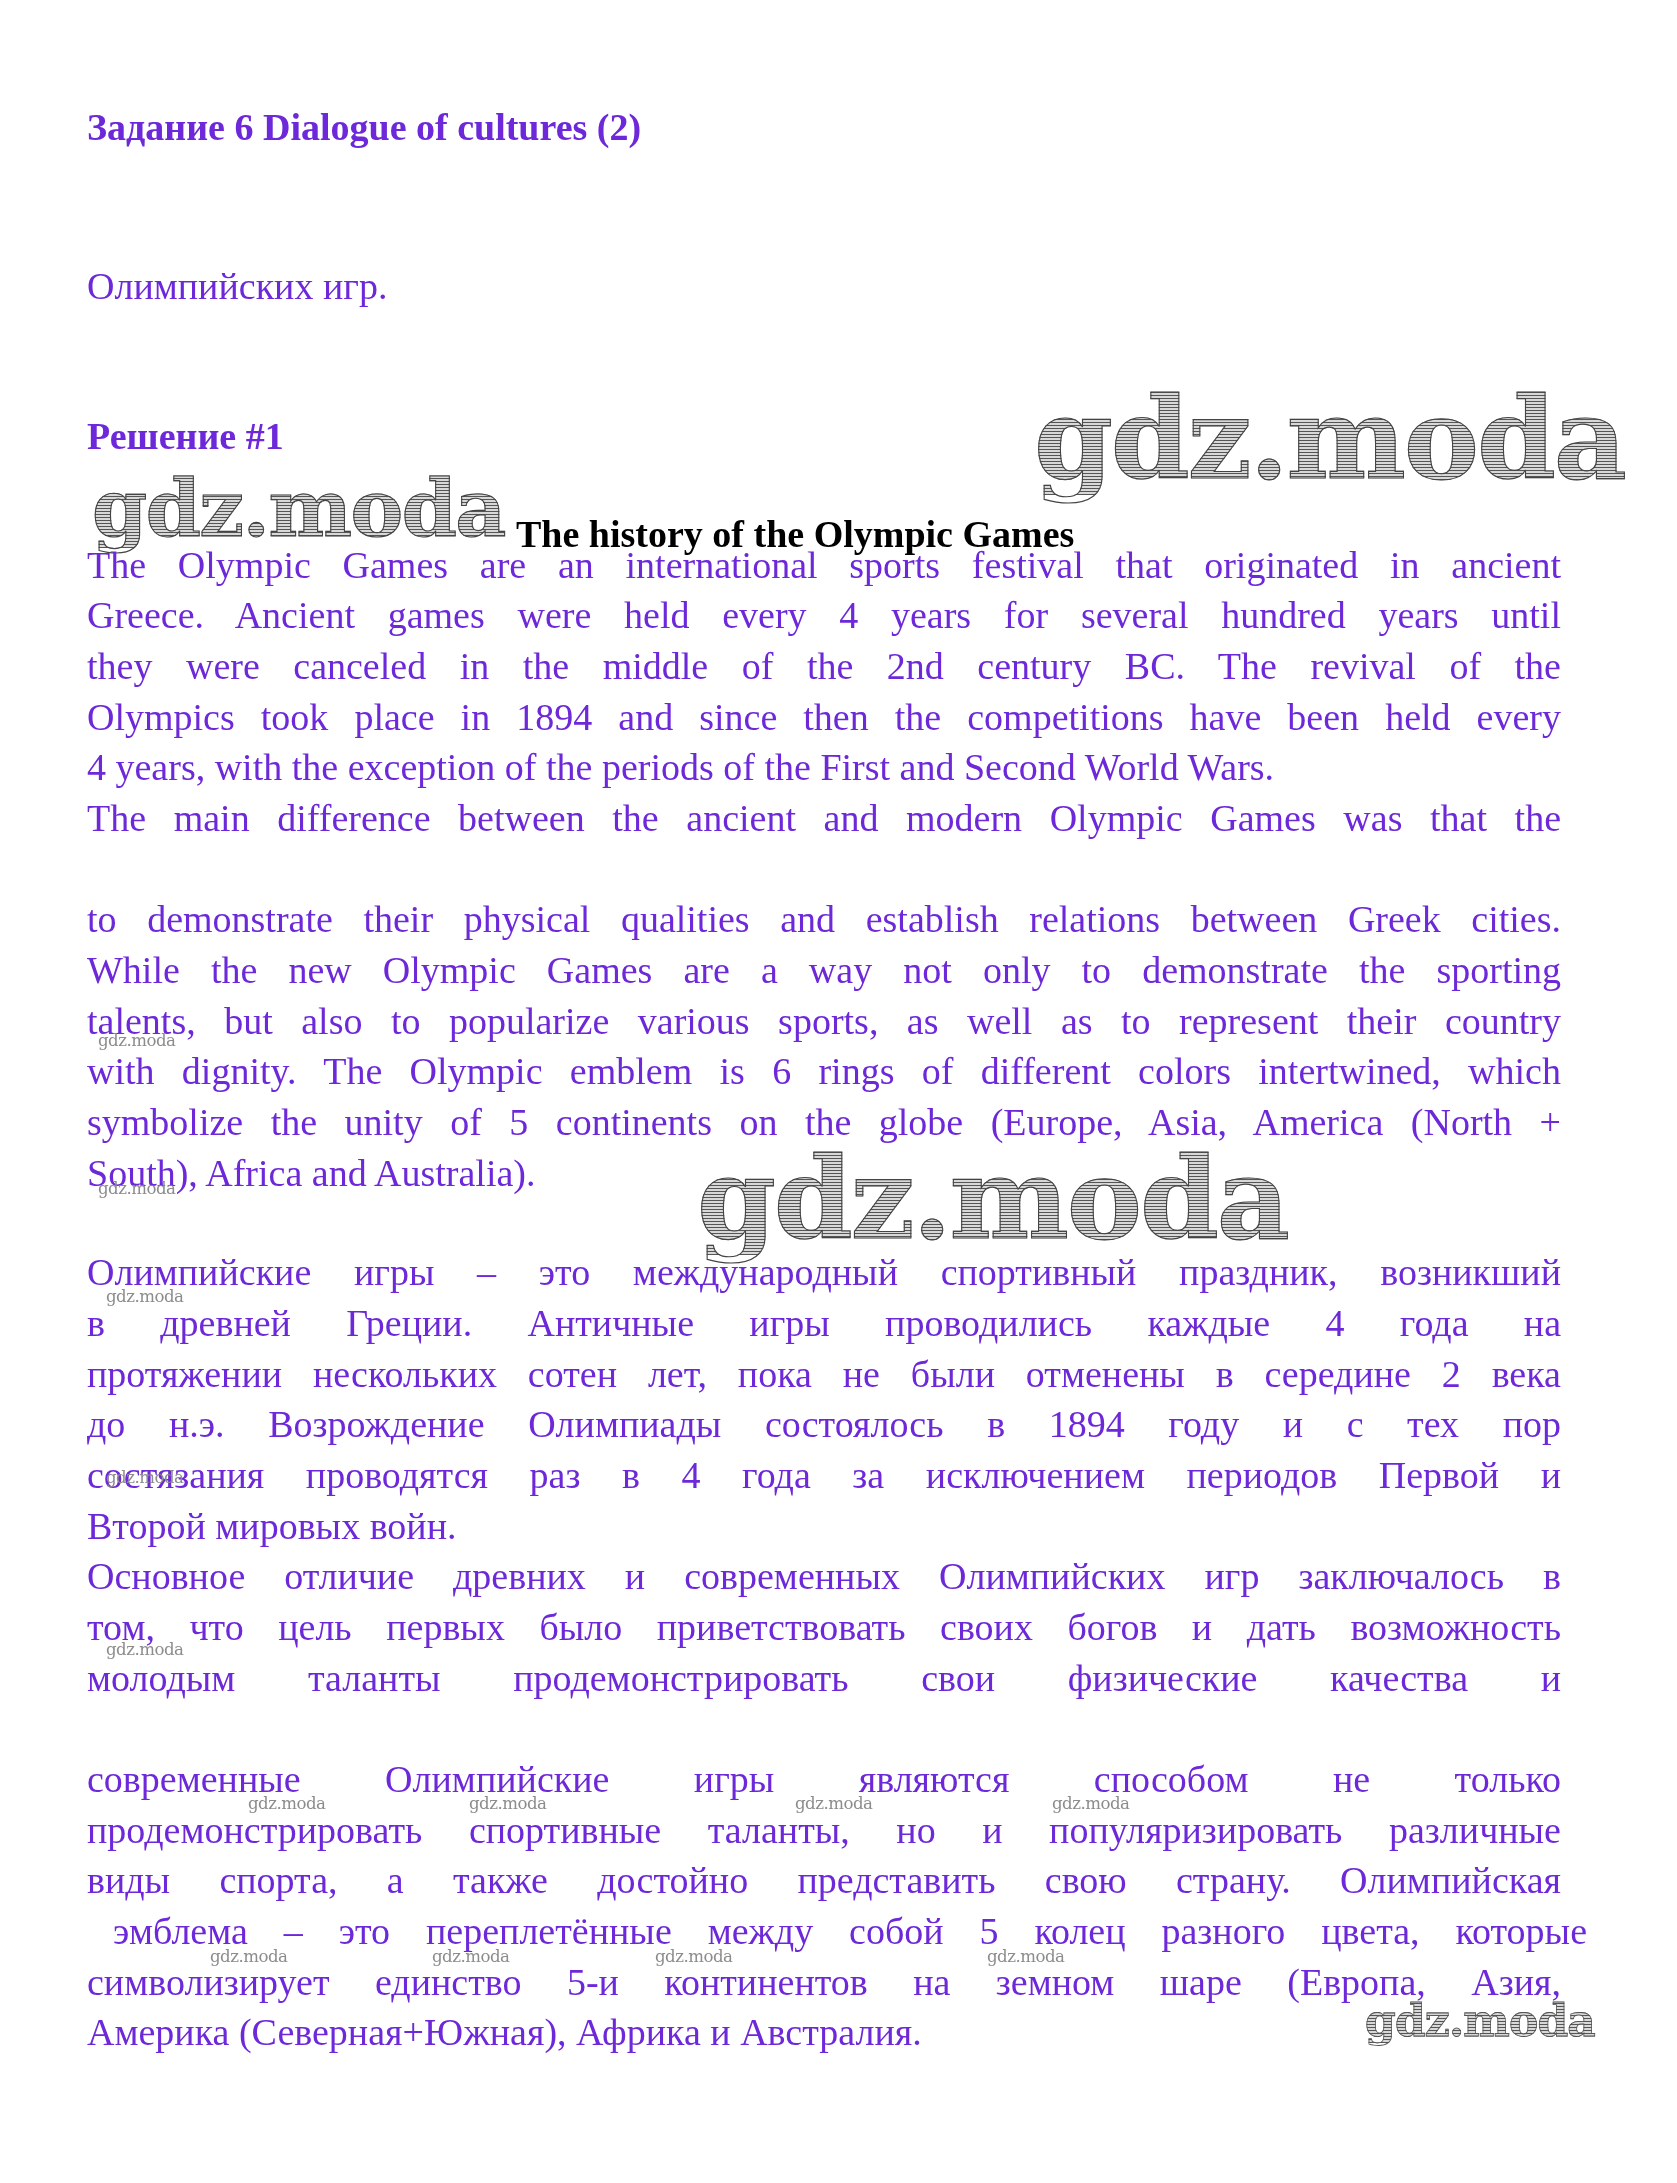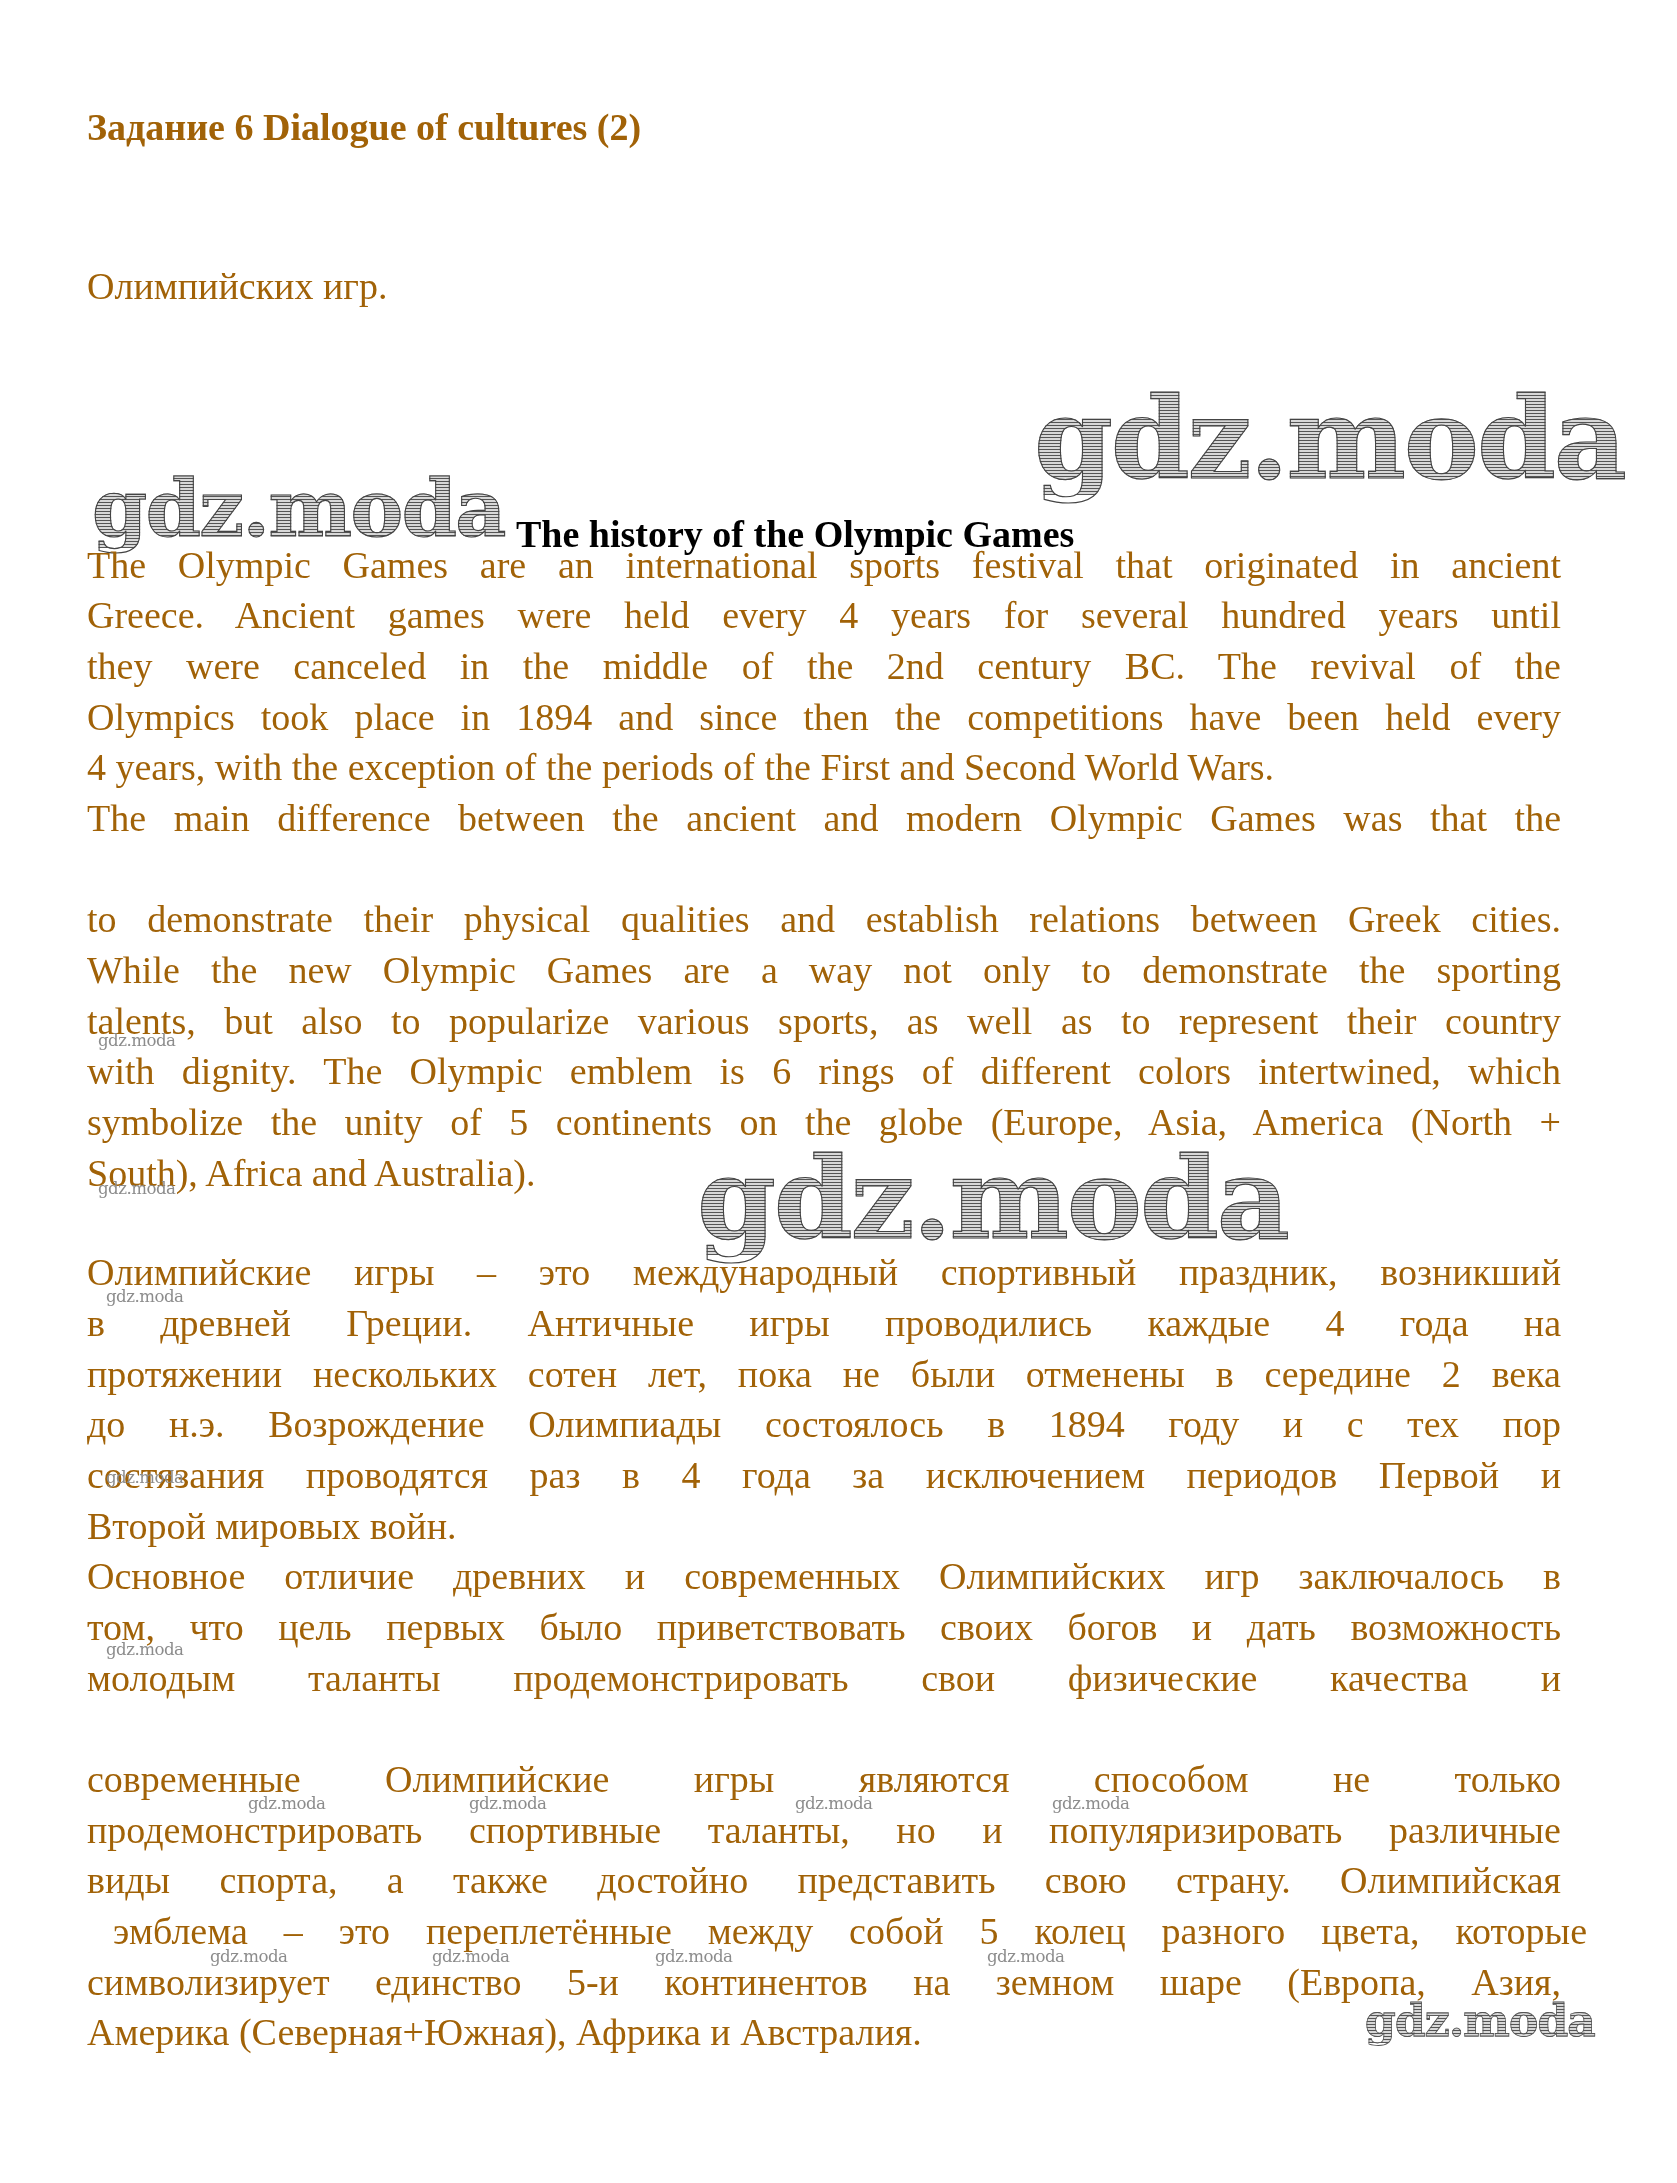--- a/index.html
+++ b/index.html
@@ -2,21 +2,21 @@
 <html style="font-size:12px"><head>
 <meta charset="utf-8">
 <style>
   html, body { margin: 0; padding: 0; background: #ffffff; }
   body { width: 1678px; height: 2183px; position: relative; overflow: hidden; }
   .page { position: absolute; left: 0; top: 0; width: 1678px; height: 2183px; background: #ffffff; }
   .ln {
     position: absolute; left: 87px; width: 1474px;
     font-family: "Liberation Serif", "DejaVu Serif", serif;
     font-size: 38px; line-height: 45px; height: 45px;
-    color: #a16207; white-space: nowrap; overflow: visible;
+    color: #6d28d9; white-space: nowrap; overflow: visible;
   }
   .ln.j { text-align: justify; text-align-last: justify; white-space: normal; }
   .ln.l { text-align: left; }
   .bold { font-weight: bold; }
   .title-center { position: absolute; left: 516px; font-family: "Liberation Serif", "DejaVu Serif", serif; font-size: 38px; line-height: 45px; color:#000; white-space: nowrap; }
 
   
   .wm {
     position: absolute; font-family: "DejaVu Serif", "Liberation Serif", serif; font-weight: bold;
     color: #9a9a9a; white-space: nowrap; letter-spacing: -0.02em;
@@ -33,20 +33,21 @@
   }
 </style>
 </head>
 <body>
 
 <div class="page">
 
   <div class="ln l bold" style="top:105px;">Задание 6 Dialogue of cultures (2)</div>
   <div class="ln l" style="top:264px;">Олимпийских игр.</div>
 
+  <div class="ln l bold" style="top:414px;">Решение #1</div>
 
   <div class="wm wm-big" style="left:1034px; top:382px;">gdz.moda</div>
   <div class="wm wm-med" style="left:92px; top:469px;">gdz.moda</div>
 
   <div class="title-center" style="top:512px;font-weight:bold;">The history of the Olympic Games</div>
 
   <div class="ln j" style="top:543px;">The Olympic Games are an international sports festival that originated in ancient</div>
   <div class="ln j" style="top:593px;">Greece. Ancient games were held every 4 years for several hundred years until</div>
   <div class="ln j" style="top:644px;">they were canceled in the middle of the 2nd century BC. The revival of the</div>
   <div class="ln j" style="top:695px;">Olympics took place in 1894 and since then the competitions have been held every</div>

